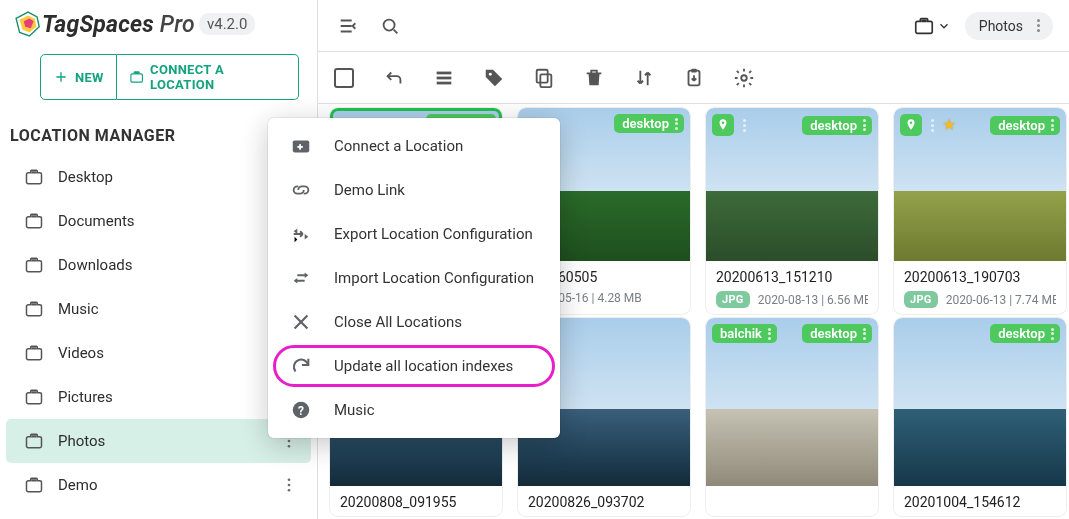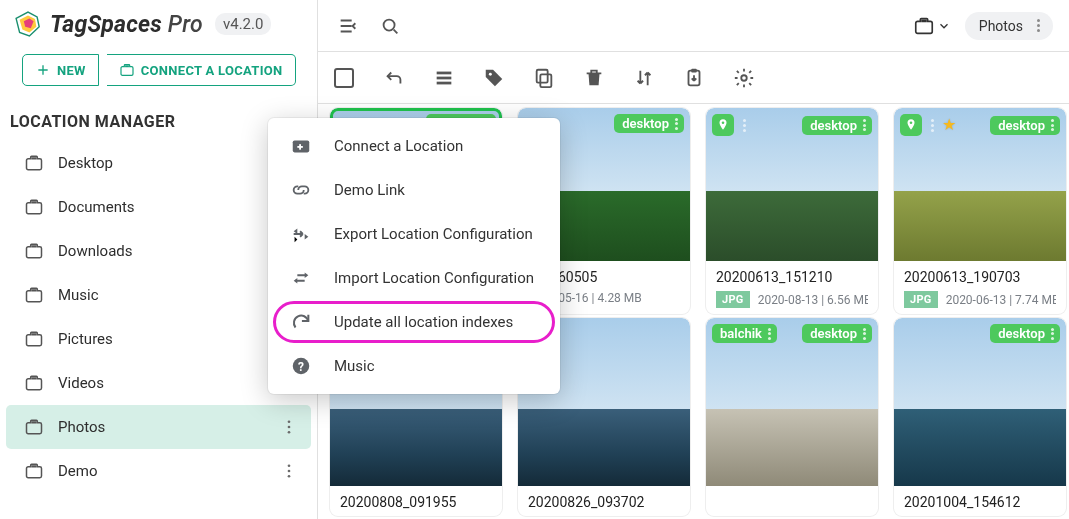--- a/index.html
+++ b/index.html
@@ -18,26 +18,26 @@
     --magenta:#e81ecb;
     --sidebar-w:318px;
     --header-h:52px;
     --toolbar-h:52px;
   }
   *{box-sizing:border-box;}
   html,body{margin:0;padding:0;font-family:"Segoe UI",Roboto,Arial,sans-serif;color:var(--text);font-size:14px;width:1069px;height:519px;overflow:hidden;background:#fff;}
   .app{display:flex;width:1069px;height:519px;position:relative;}
   
   .sidebar{width:var(--sidebar-w);flex:0 0 var(--sidebar-w);border-right:1px solid var(--border);display:flex;flex-direction:column;background:#fff;}
-  .brand{display:flex;align-items:center;padding:10px 14px 4px 14px;gap:8px;}
+  .brand{display:flex;align-items:center;padding:10px 14px 4px 14px;}
   .brand .logo{width:28px;height:28px;}
   .brand .title{font-size:23px;font-weight:500;letter-spacing:.2px;color:#444;font-style:italic;}
   .brand .title b{font-weight:700;color:#2d2d2d;}
   .brand .version{background:var(--chip);border-radius:10px;padding:2px 8px;font-size:15px;color:#555;margin-left:4px;}
-  .sb-actions{display:flex;gap:8px;padding:12px 18px 8px 22px;}
+  .sb-actions{display:flex;gap:0;padding:12px 18px 8px 40px;}
   .sb-btn{display:flex;align-items:center;gap:6px;border:1px solid var(--accent2);color:var(--accent2);font-weight:700;font-size:13px;padding:7px 12px;background:#fff;letter-spacing:.3px;}
   .sb-btn:first-child{border-radius:5px 0 0 5px;}
   .sb-btn:last-child{border-radius:0 5px 5px 0;border-left:none;}
   .sb-btn svg{width:16px;height:16px;}
   .sb-section-label{font-size:16px;font-weight:700;letter-spacing:.5px;color:#333;padding:18px 10px 10px 10px;}
   .loc-list{display:flex;flex-direction:column;}
   .loc-item{display:flex;align-items:center;gap:14px;padding:0 10px 0 18px;height:44px;color:#2e2e2e;position:relative;border-radius:5px;margin:0 6px;}
   .loc-item.active{background:var(--teal-bg);}
   .loc-item svg.bag{width:20px;height:20px;color:#555;}
   .loc-item .label{font-size:15px;flex:1;}
@@ -61,21 +61,21 @@
   .row{display:flex;gap:16px;margin-bottom:4px;}
   .card{width:172px;display:flex;flex-direction:column;border-radius:8px;overflow:hidden;box-shadow:0 0 0 1px #eee;background:#fff;position:relative;}
   .card.selected .thumb{outline:3px solid #1fc24d;outline-offset:-3px;border-radius:8px 8px 0 0;}
   .thumb{height:153px;position:relative;overflow:hidden;border-radius:8px 8px 0 0;}
   .thumb.short{height:168px;}
   .sky{background:linear-gradient(#a9cdea 0%,#cfe3f2 55%,#e8f0f6 100%);}
   .land{position:absolute;left:0;right:0;height:46%;bottom:0;}
   .meta{padding:8px 10px 6px 10px;display:flex;flex-direction:column;gap:6px;overflow:hidden;}
   .fname{font-size:14px;color:#222;white-space:nowrap;overflow:hidden;text-overflow:ellipsis;}
   .sub{display:flex;align-items:center;gap:8px;font-size:12px;color:var(--muted2);white-space:nowrap;overflow:hidden;}
-  .badge-jpg{background:var(--jpg);color:#fff;font-size:11px;font-weight:700;padding:2px 6px;border-radius:0;letter-spacing:.3px;}
+  .badge-jpg{background:var(--jpg);color:#fff;font-size:11px;font-weight:700;padding:2px 6px;border-radius:6px;letter-spacing:.3px;}
   
   .tagrow{position:absolute;top:6px;left:6px;right:6px;display:flex;align-items:center;gap:4px;}
   .pin{background:var(--tag);width:22px;height:22px;border-radius:5px;display:flex;align-items:center;justify-content:center;}
   .pin svg{width:14px;height:14px;color:#fff;}
   .tdots{width:12px;display:flex;flex-direction:column;gap:2px;align-items:center;justify-content:center;height:22px;}
   .tdots i{width:3px;height:3px;background:#c7f3cf;border-radius:50%;display:block;}
   .tdots.dark i{background:rgba(255,255,255,.65);}
   .star{color:var(--star);font-size:16px;line-height:1;text-shadow:0 0 2px rgba(0,0,0,.2);}
   .tag{background:var(--tag);color:#fff;font-size:13px;font-weight:600;padding:2px 6px 2px 8px;border-radius:5px;display:flex;align-items:center;gap:4px;margin-left:auto;}
   .tag.first{margin-left:0;}
@@ -153,27 +153,27 @@
         <div class="loc-item">
           <svg class="bag" viewBox="0 0 24 24">
             <path d="M9 4h6a1 1 0 011 1v2h3a2 2 0 012 2v9a2 2 0 01-2 2H5a2 2 0 01-2-2V9a2 2 0 012-2h3V5a1 1 0 011-1zm1 3h4V6h-4v1z" fill="none" stroke="currentColor" stroke-width="1.8"></path>
           </svg>
           <span class="label">Music</span>
         </div>
         <div class="loc-item">
           <svg class="bag" viewBox="0 0 24 24">
             <path d="M9 4h6a1 1 0 011 1v2h3a2 2 0 012 2v9a2 2 0 01-2 2H5a2 2 0 01-2-2V9a2 2 0 012-2h3V5a1 1 0 011-1zm1 3h4V6h-4v1z" fill="none" stroke="currentColor" stroke-width="1.8"></path>
           </svg>
+          <span class="label">Videos</span>
+        </div>
+        <div class="loc-item">
+          <svg class="bag" viewBox="0 0 24 24">
+            <path d="M9 4h6a1 1 0 011 1v2h3a2 2 0 012 2v9a2 2 0 01-2 2H5a2 2 0 01-2-2V9a2 2 0 012-2h3V5a1 1 0 011-1zm1 3h4V6h-4v1z" fill="none" stroke="currentColor" stroke-width="1.8"></path>
+          </svg>
           <span class="label">Pictures</span>
-        </div>
-        <div class="loc-item">
-          <svg class="bag" viewBox="0 0 24 24">
-            <path d="M9 4h6a1 1 0 011 1v2h3a2 2 0 012 2v9a2 2 0 01-2 2H5a2 2 0 01-2-2V9a2 2 0 012-2h3V5a1 1 0 011-1zm1 3h4V6h-4v1z" fill="none" stroke="currentColor" stroke-width="1.8"></path>
-          </svg>
-          <span class="label">Videos</span>
         </div>
         <div class="loc-item active">
           <svg class="bag" viewBox="0 0 24 24">
             <path d="M9 4h6a1 1 0 011 1v2h3a2 2 0 012 2v9a2 2 0 01-2 2H5a2 2 0 01-2-2V9a2 2 0 012-2h3V5a1 1 0 011-1zm1 3h4V6h-4v1z" fill="none" stroke="currentColor" stroke-width="1.8"></path>
           </svg>
           <span class="label">Photos</span>
           <div class="dots">
             <svg viewBox="0 0 24 24" width="18" height="18">
               <circle cx="12" cy="5" r="1.8" fill="currentColor"></circle>
               <circle cx="12" cy="12" r="1.8" fill="currentColor"></circle>
@@ -482,20 +482,26 @@
         <span>Export Location Configuration</span>
       </div>
       <div class="menu-item">
         <span class="mi-ic"><svg viewBox="0 0 24 24">
             <path d="M20 9l-4-3v6z" fill="currentColor"></path>
             <path d="M4 15l4 3v-6z" fill="currentColor"></path>
             <path d="M8 9h10M16 15H6" stroke="currentColor" stroke-width="2"></path>
           </svg></span>
         <span>Import Location Configuration</span>
       </div>
+      <div class="menu-item">
+        <span class="mi-ic"><svg viewBox="0 0 24 24">
+            <path d="M5 5l14 14M19 5L5 19" stroke="currentColor" stroke-width="2.4"></path>
+          </svg></span>
+        <span>Close All Locations</span>
+      </div>
       <div class="menu-item highlight">
         <span class="mi-ic"><svg viewBox="0 0 24 24">
             <path d="M20 11A8 8 0 106 18" stroke="currentColor" stroke-width="2.2" fill="none"></path>
             <path d="M20 4v7h-7" stroke="currentColor" stroke-width="2.2" fill="none"></path>
           </svg></span>
         <span>Update all location indexes</span>
       </div>
       <div class="menu-item">
         <span class="mi-ic"><svg viewBox="0 0 24 24">
             <circle cx="12" cy="12" r="9" fill="currentColor"></circle>

